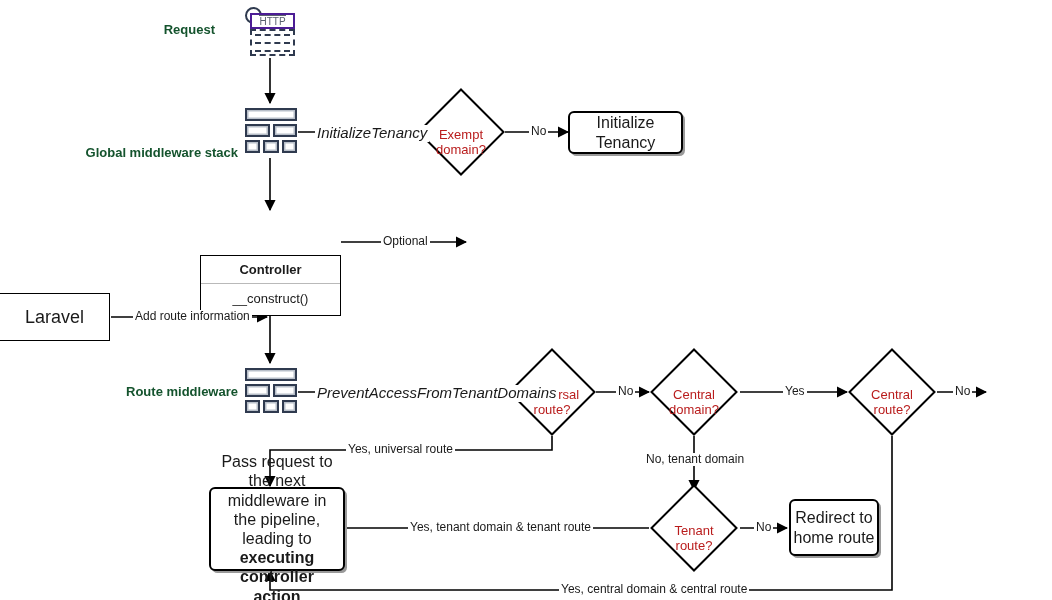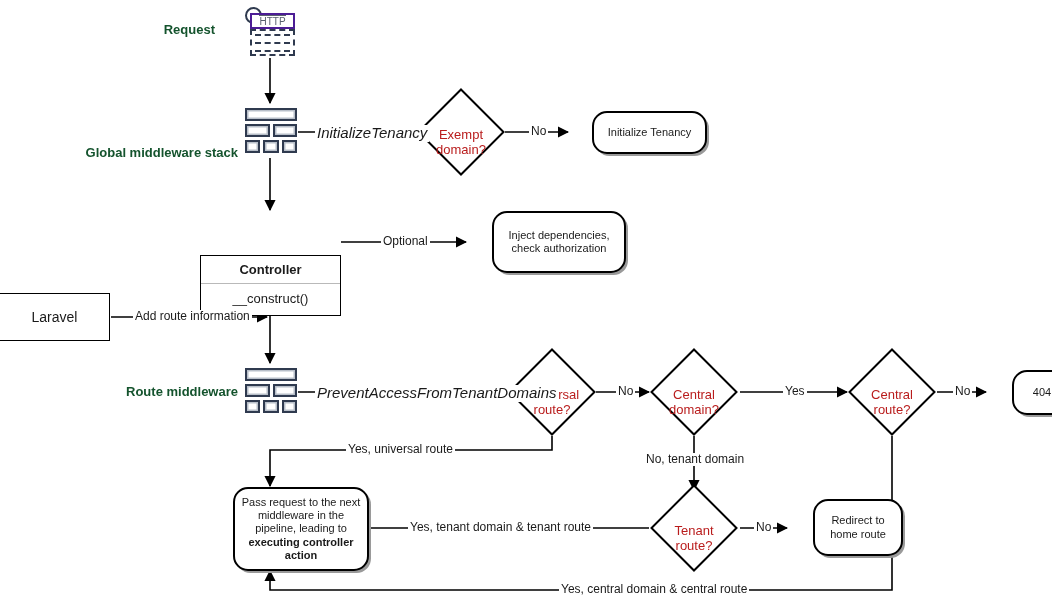--- a/index.html
+++ b/index.html
@@ -79,31 +79,31 @@
   .http-line {
     border-top: 2px dashed #2f3a4f;
     height: 0; margin: 0 0 6px 0;
   }
 
   
   .box-plain {
     border: 1px solid #000;
     background: #ffffff;
     display: flex; align-items: center; justify-content: center;
-    font-size: 14px; color: #1a1a1a;
+    font-size: 18px; color: #1a1a1a;
     text-align: center;
   }
   .box-round {
     border: 2px solid #000;
-    border-radius: 15px;
+    border-radius: 6px;
     background: #ffffff;
     box-shadow: 2.5px 2.5px 0 -0.5px #9a9a9a;
     display: flex; align-items: center; justify-content: center;
-    font-size: 11px; color: #1a1a1a;
-    text-align: center; line-height: 1.2; margin-left: 24px;
+    font-size: 16px; color: #1a1a1a;
+    text-align: center; line-height: 1.2;
   }
 
   
   .class-box {
     border: 1px solid #000;
     background: #fff;
     display: flex; flex-direction: column; margin-top: 44px;
   }
   .class-title {
     font-size: 13px; font-weight: bold; color: #1a1a1a;
@@ -256,26 +256,20 @@
 
   <div class="node box-round" style="left:568px; top:111px; width:115px; height:43px;">
     <span>Initialize Tenancy</span>
   </div>
 
   <div class="node class-box" style="left:200px; top:211px; width:141px; height:61px;">
     <div class="class-title">Controller</div>
     <div class="class-body">__construct()</div>
   </div>
 
-  <div class="node box-round" style="left:468px; top:211px; width:134px; height:62px;">
-    <div>
-      <div>Inject dependencies,</div>
-      <div>check authorization</div>
-    </div>
-  </div>
 
   <div class="node box-plain" style="left:-1px; top:293px; width:111px; height:48px;">
     <span>Laravel</span>
   </div>
 
   <div class="node diamond" style="left:508px; top:348px; width:88px; height:88px;">
     <svg class="shape" viewBox="0 0 88 88" xmlns="http://www.w3.org/2000/svg">
       <polygon points="44,1.5 86.5,44 44,86.5 1.5,44" fill="#fff" stroke="#000" stroke-width="2"></polygon>
     </svg>
     <div class="dlabel">
@@ -303,23 +297,20 @@
       <polygon points="44,1.5 86.5,44 44,86.5 1.5,44" fill="#fff" stroke="#000" stroke-width="2"></polygon>
     </svg>
     <div class="dlabel">
       <div>
         <div>Central</div>
         <div>route?</div>
       </div>
     </div>
   </div>
 
-  <div class="node box-round" style="left:988px; top:370px; width:60px; height:45px;">
-    <span>404</span>
-  </div>
 
   <div class="node diamond" style="left:650px; top:484px; width:88px; height:88px;">
     <svg class="shape" viewBox="0 0 88 88" xmlns="http://www.w3.org/2000/svg">
       <polygon points="44,1.5 86.5,44 44,86.5 1.5,44" fill="#fff" stroke="#000" stroke-width="2"></polygon>
     </svg>
     <div class="dlabel">
       <div>
         <div>Tenant</div>
         <div>route?</div>
       </div>

